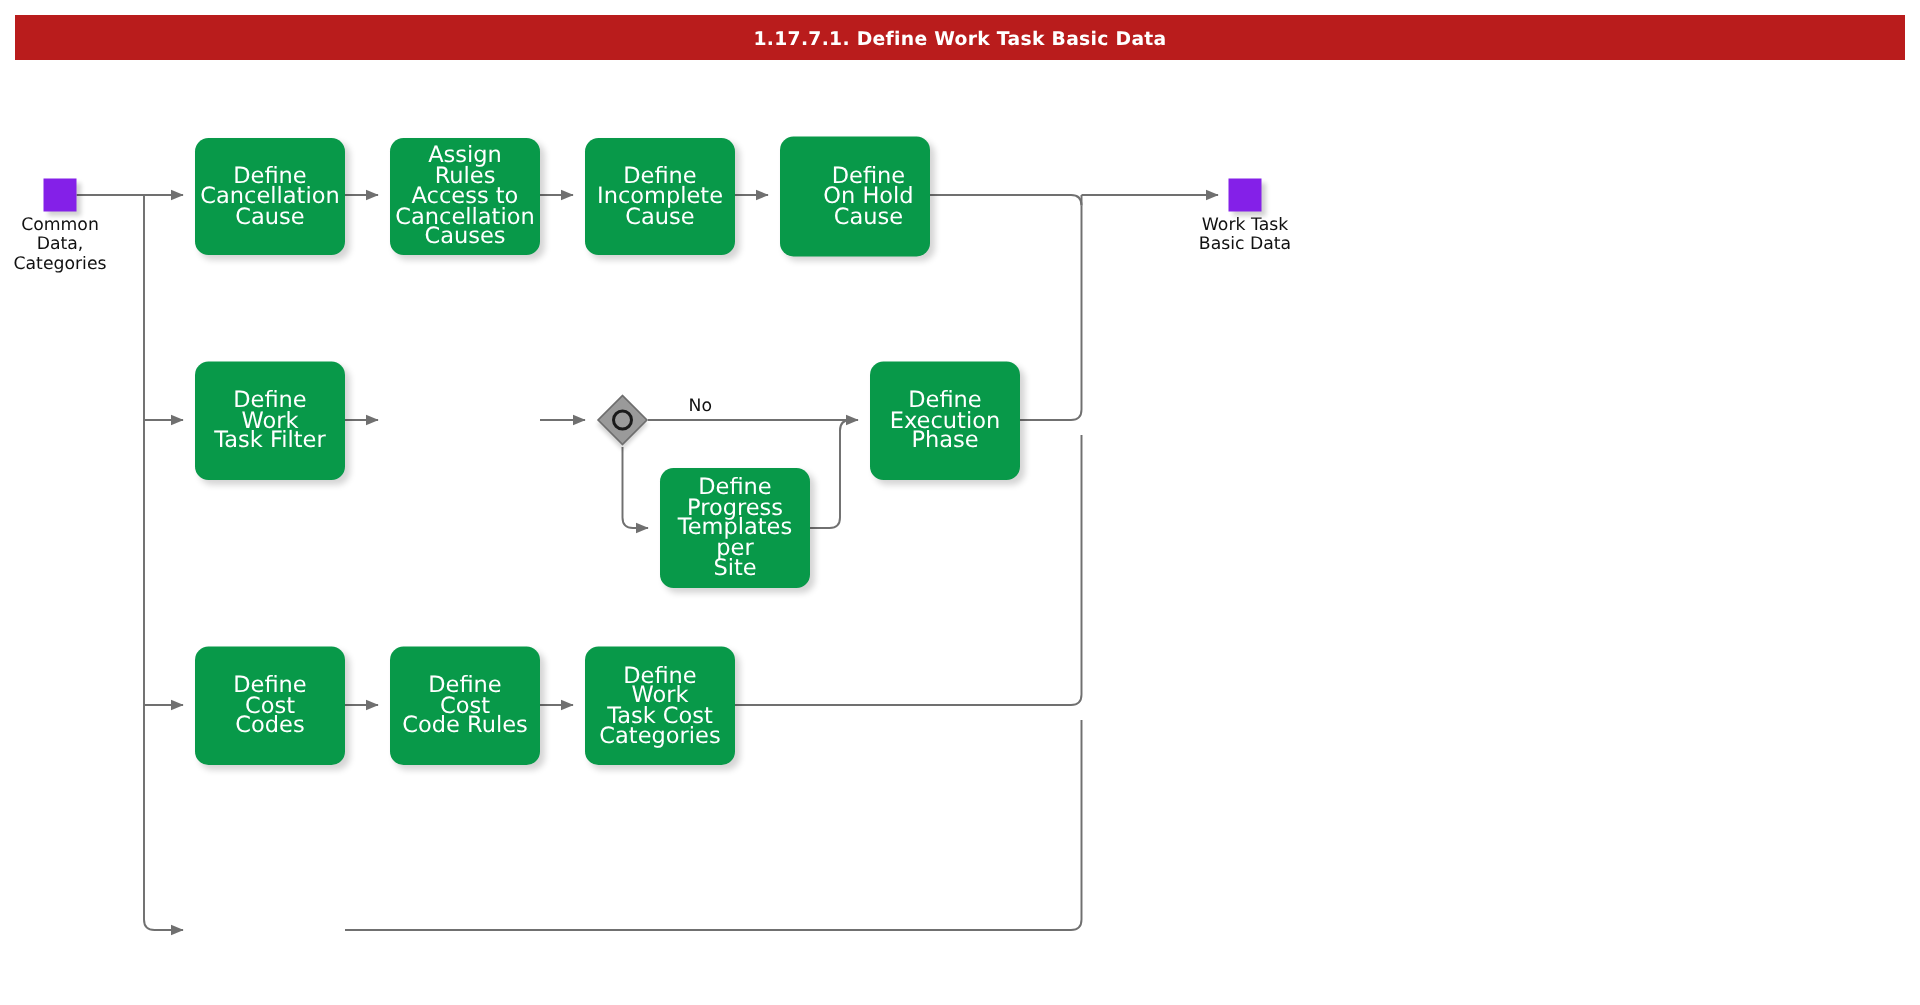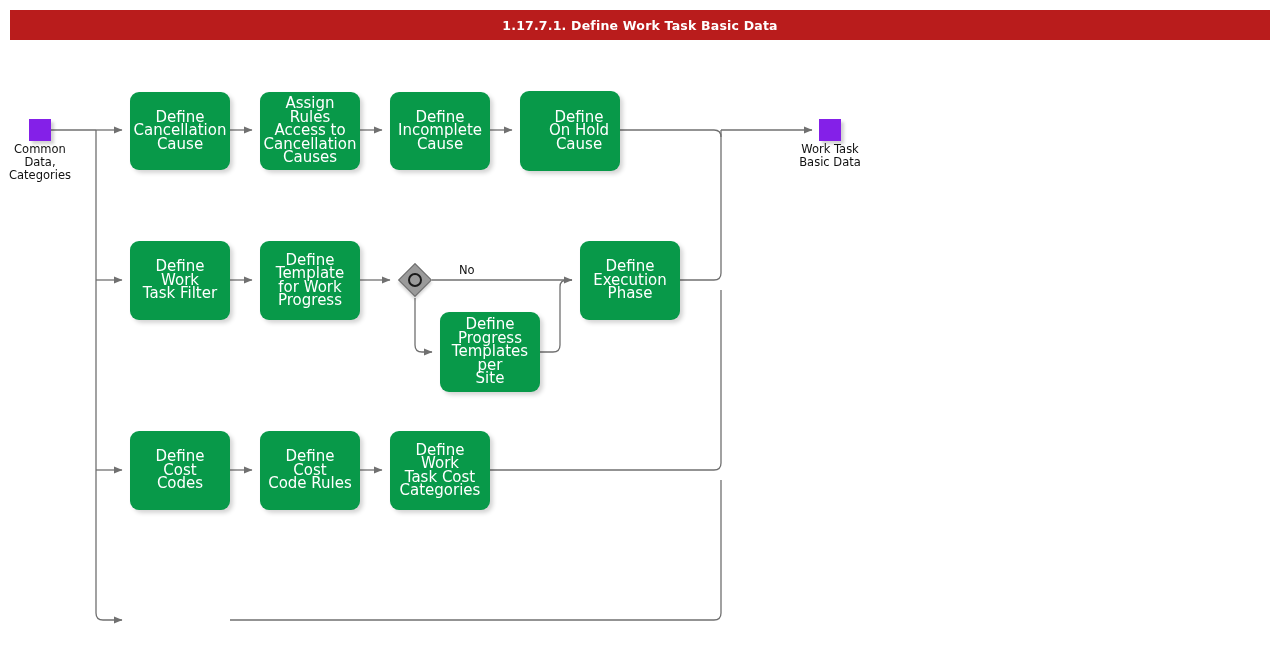--- a/index.html
+++ b/index.html
@@ -193,25 +193,20 @@
   <div class="task" style="left:520px; top:91px; width:100px; height:80px;padding-left:25px;">
     <span style="white-space:pre-line;">Define On Hold
 Cause</span>
   </div>
 
   <div class="task" style="left:130px; top:241px; width:100px; height:79px;">
     <span style="white-space:pre-line;">Define Work
 Task Filter</span>
   </div>
 
-  <div class="task" style="left:260px; top:241px; width:100px; height:79px;">
-    <span style="white-space:pre-line;">Define Template
-for Work
-Progress</span>
-  </div>
 
   <div class="task" style="left:440px; top:312px; width:100px; height:80px;">
     <span style="white-space:pre-line;">Define Progress
 Templates per
 Site</span>
   </div>
 
   <div class="task" style="left:580px; top:241px; width:100px; height:79px;">
     <span style="white-space:pre-line;">Define
 Execution

